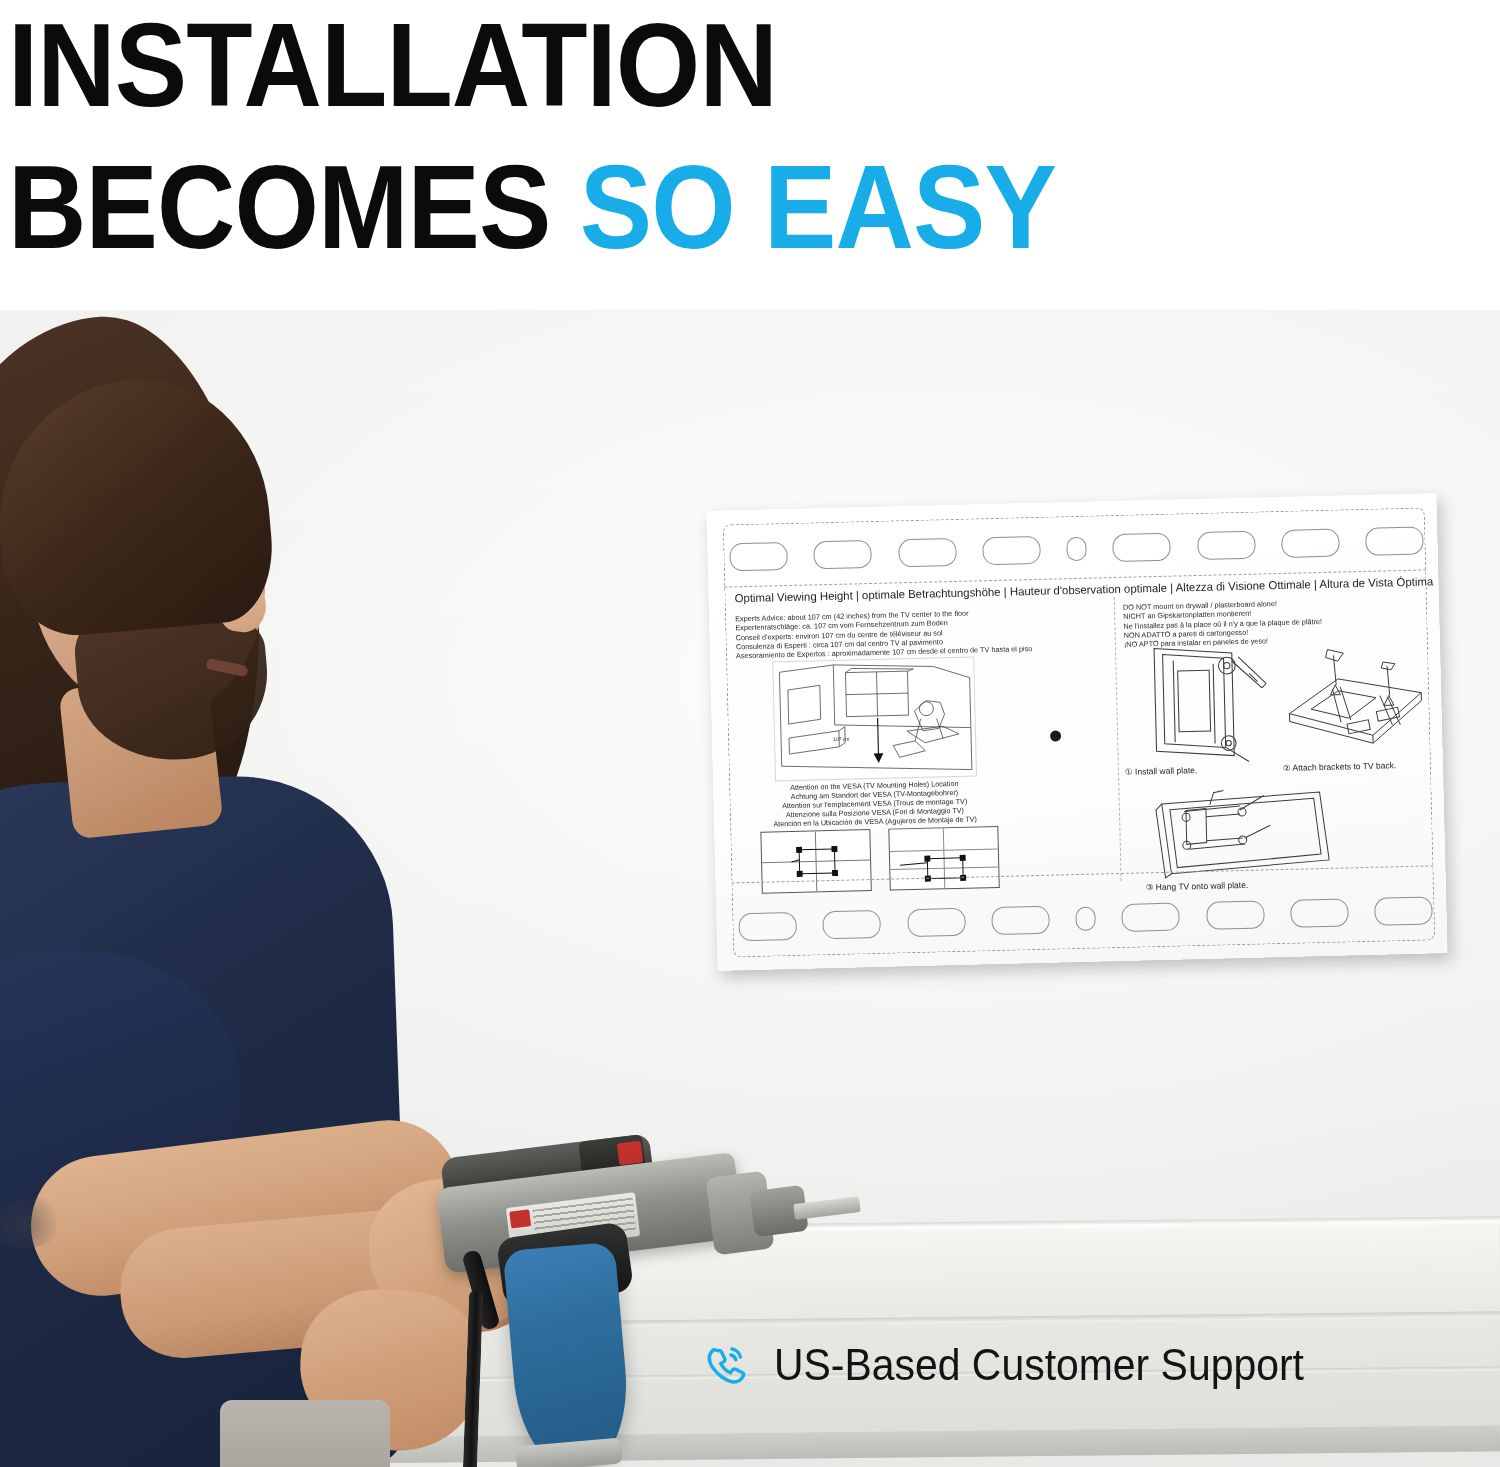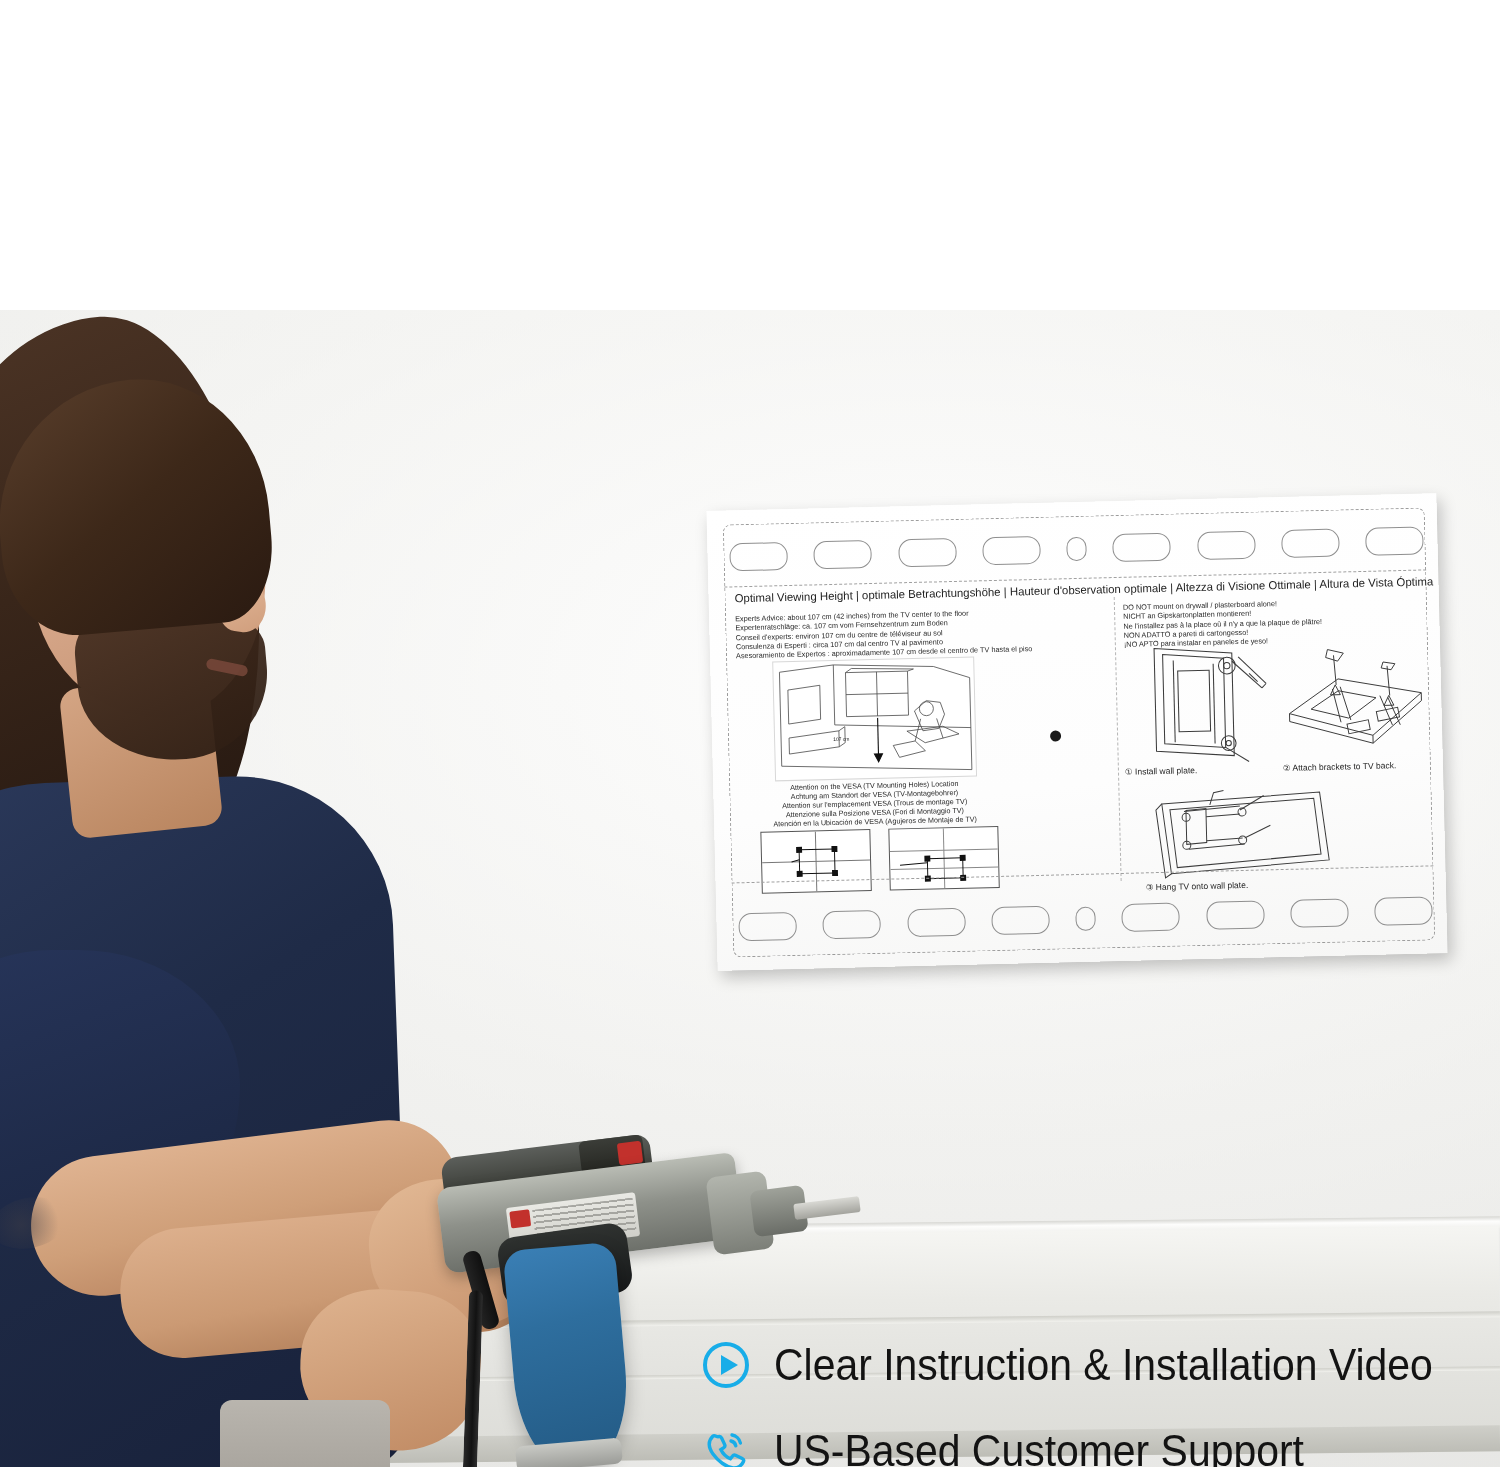--- a/index.html
+++ b/index.html
@@ -357,20 +357,24 @@
     font-family:"Liberation Sans Narrow","Liberation Sans",sans-serif;
     font-size:44px;color:#131313;white-space:nowrap;
     transform:scaleX(0.93);transform-origin:left center;
   }
 </style>
 </head>
 <body>
 
 <div id="root">
 
+  <div class="headline">
+    <div class="hl-line l1">INSTALLATION</div>
+    <div class="hl-line l2"><span>BECOMES</span><span>&nbsp;</span><span class="hl-accent">SO EASY</span></div>
+  </div>
 
   <div class="photo">
     <div class="wall-shade"></div>
 
     <div class="baseboard">
       <div class="bb-top-edge"></div>
       <div class="bb-body"></div>
       <div class="bb-groove bb-g1"></div>
       <div class="bb-groove bb-g2"></div>
       <div class="floor"></div>
@@ -619,29 +623,20 @@
           <span class="tpl-hole"></span>
           <span class="tpl-hole"></span>
           <span class="tpl-hole"></span>
         </div>
 
       </div>
     </div>
 
     <div class="features">
 
-      <div class="feature">
-        <span class="ficon">
-          <svg viewBox="0 0 52 52" width="52" height="52">
-            <circle cx="26" cy="26" r="21" fill="none" stroke="#18ADE8" stroke-width="4"></circle>
-            <path d="M21 16 L38 26 L21 36 Z" fill="#18ADE8"></path>
-          </svg>
-        </span>
-        <span class="flabel">Clear Instruction &amp; Installation Video</span>
-      </div>
 
       <div class="feature">
         <span class="ficon">
           <svg viewBox="0 0 52 52" width="52" height="52">
             <g fill="none" stroke="#18ADE8" stroke-width="3.4" stroke-linecap="round">
               <path d="M13 11 C8 16 8 22 13 29 C18 36 26 42 33 43 C38 43.6 42 40 43.5 36.5
                        C44 35.2 43.4 34 42.2 33.4 L35.6 30.2 C34.5 29.7 33.3 30 32.6 31
                        L30.4 33.8 C27 32.4 22.6 28.4 20.8 24.6 L23.8 22.6
                        C24.8 21.9 25.2 20.7 24.7 19.6 L21.6 13 C21 11.8 19.8 11.2 18.5 11.7
                        C16.8 12.3 14.8 9.6 13 11 Z"></path>

